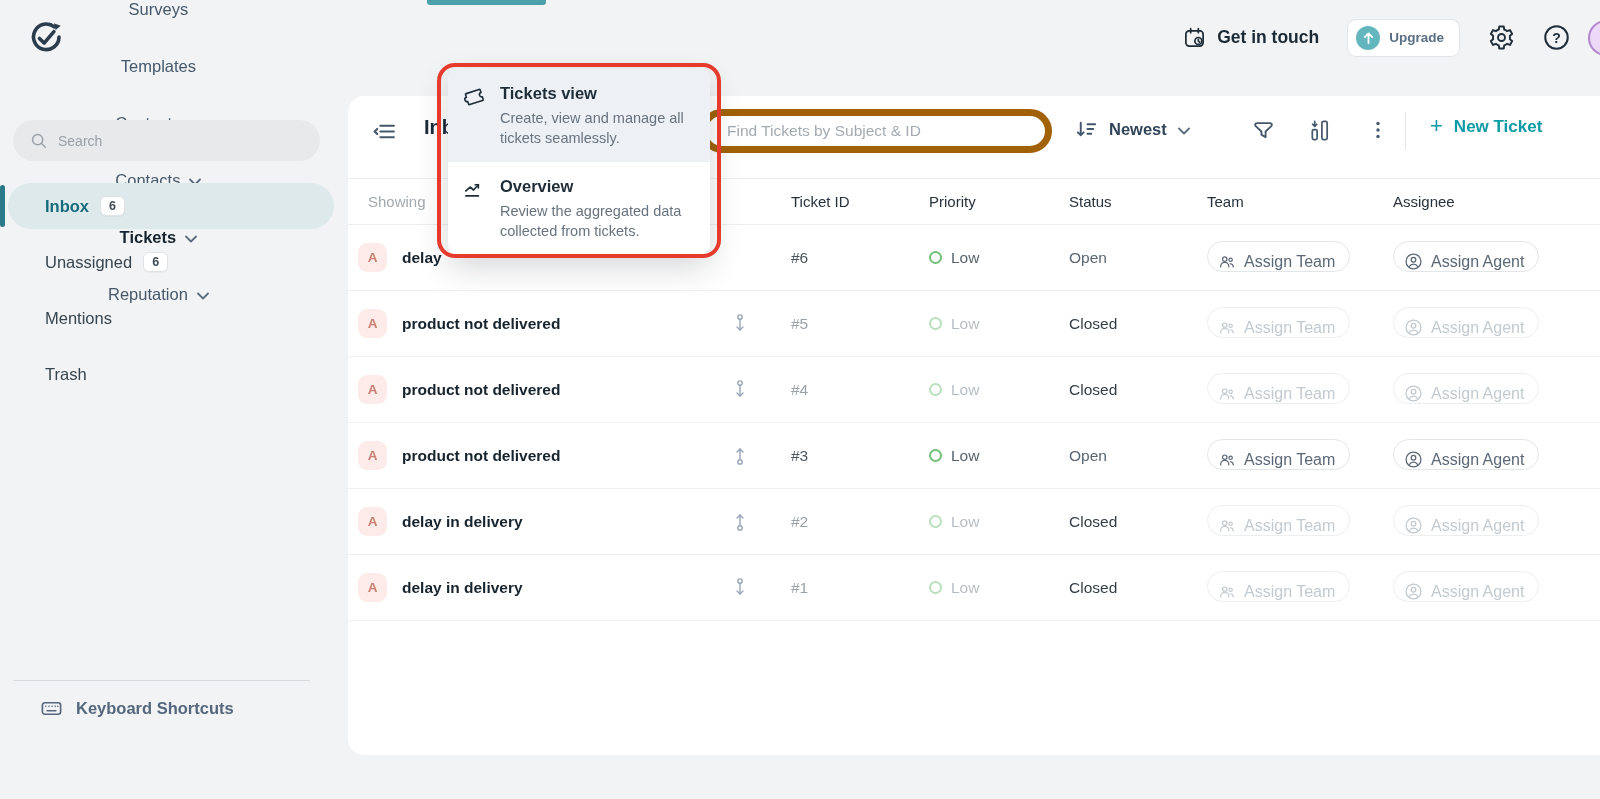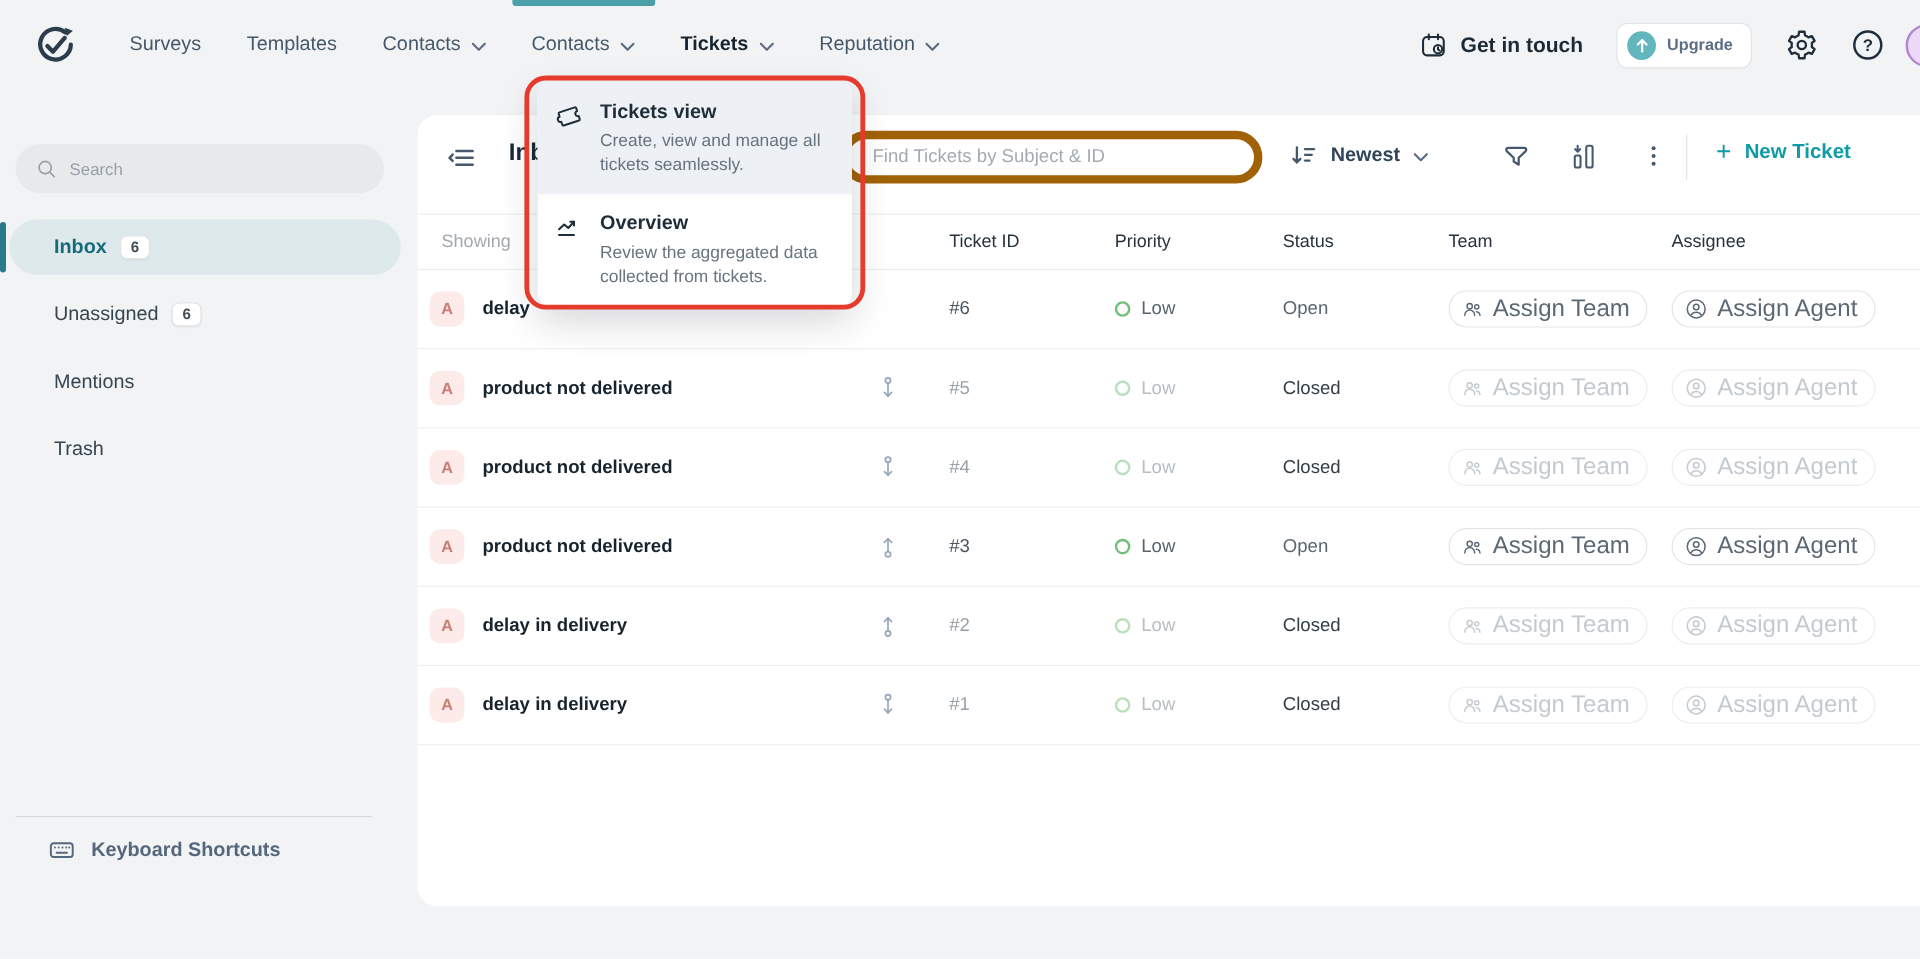--- a/index.html
+++ b/index.html
@@ -8,21 +8,21 @@
     font-family:"Liberation Sans", sans-serif;
     background:#f2f3f4;
     position:relative;
     color:#1f2d38;
   }
   svg { display:block; }
 
   
   .topbar { position:absolute; top:0; left:0; right:0; height:75px; display:flex; align-items:center; }
   .logo { margin-left:28px; cursor:pointer; }
-  .nav { display:flex; margin-left:46px; gap:38px; height:100%; align-items:center; }
+  .nav { display:flex; margin-left:46px; gap:38px; height:100%; align-items:center;flex-direction:column; }
   .nav-item { display:flex; align-items:center; gap:9px; font-size:16.5px; color:#45586b; font-weight:500; cursor:pointer; height:100%; }
   .nav-item.active { font-weight:700; color:#16242f; }
   .nav-item .chev { color:#5a6c7e; margin-top:2px; }
   .tab-indicator { position:absolute; left:427px; top:0; width:119px; height:5px; background:var(--tab-teal,#4ba0a9); border-radius:0 0 3px 3px; }
 
   .topbar-right { position:absolute; right:30px; top:0; height:75px; display:flex; align-items:center; gap:28px; }
   .git { display:flex; align-items:center; gap:11px; font-size:17.5px; font-weight:700; color:#1c2a35; cursor:pointer; }
   .upgrade-btn { display:flex; align-items:center; gap:9px; background:#fff; border:1px solid #e2e5e8; border-radius:9px; padding:6px 15px 6px 8px; cursor:pointer; }
   .upgrade-circle { width:24px; height:24px; border-radius:50%; background:#64b6be; display:flex; align-items:center; justify-content:center; }
   .upgrade-label { font-size:13.5px; font-weight:700; color:#5a6e82; }
@@ -70,21 +70,21 @@
   .cell-subject { display:flex; align-items:center; gap:15px; padding-left:10px; }
   .avatar { width:29px; height:29px; border-radius:9px; background:var(--avatar-bg,#fcebe8); color:var(--avatar-text,#c87f72); font-weight:700; font-size:13.5px; display:flex; align-items:center; justify-content:center; }
   .subject { font-size:15.5px; font-weight:700; color:#17242e; }
   .dir-icon { color:#97a6b8; }
   .ticket-id { font-size:15.5px; color:#4c565f; }
   .priority { display:flex; align-items:center; gap:9px; font-size:15.5px; color:#58646d; }
   .pri-dot { width:13px; height:13px; border:2px solid var(--green,#72c077); border-radius:50%; }
   .status { font-size:15.5px; }
   .st-open { color:#5a6670; }
   .st-closed { color:#333e47; }
-  .pill { display:inline-flex; align-items:center; gap:8px; height:31px; padding:0 14px 0 10px; border:1px solid #e3e6e9; border-radius:17px; font-size:20px; color:#5b6876; background:#fff; cursor:pointer; width:fit-content; }
+  .pill { display:inline-flex; align-items:flex-end; gap:8px; height:31px; padding:0 14px 0 10px; border:1px solid #e3e6e9; border-radius:17px; font-size:16px; color:#5b6876; background:#fff; cursor:pointer; width:fit-content; }
   .trow.muted .ticket-id { color:#9aa2a9; }
   .trow.muted .priority { color:#b6bec4; }
   .trow.muted .pri-dot { border-color:#b9dfbc; }
   .trow.muted .pill { color:#c3cad0; border-color:#eceef0; }
 
   
   .menu-panel { position:absolute; left:448px; top:69px; width:262px; background:#fff; border-radius:10px; box-shadow:0 12px 32px rgba(20,30,40,.18); z-index:50; overflow:hidden; }
   .menu-item { display:flex; gap:13px; padding:15px 16px 14px 15px; cursor:pointer; }
   .menu-item.hl { background:#edf1f5; }
   .mi-icon { width:24px; flex-shrink:0; margin-top:2px; color:#1f2d38; }

